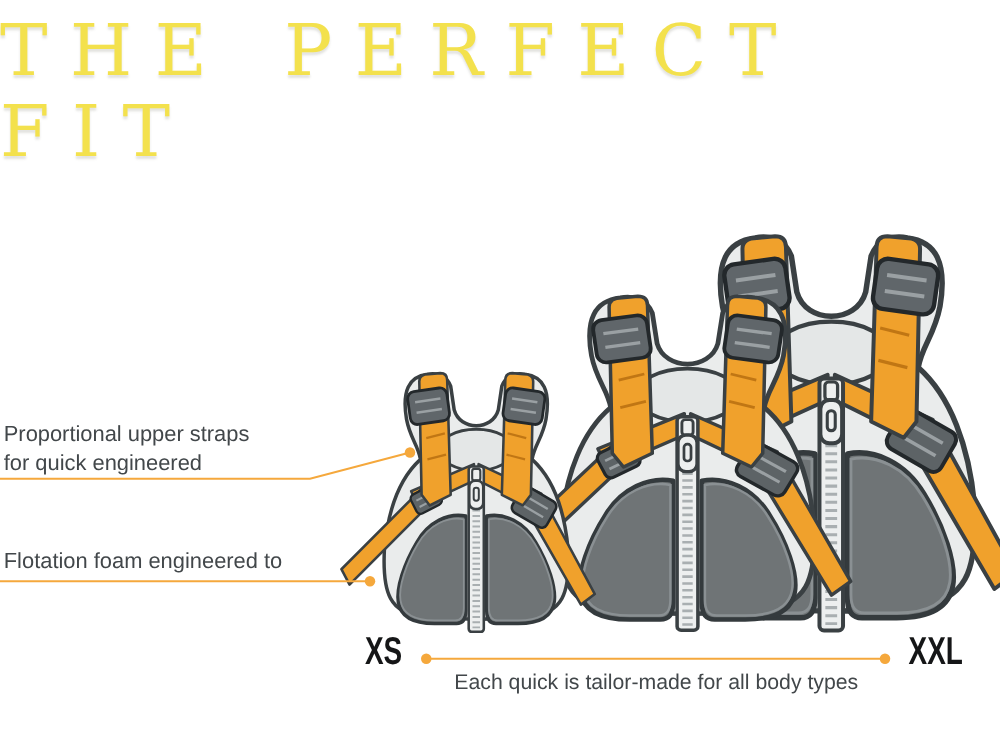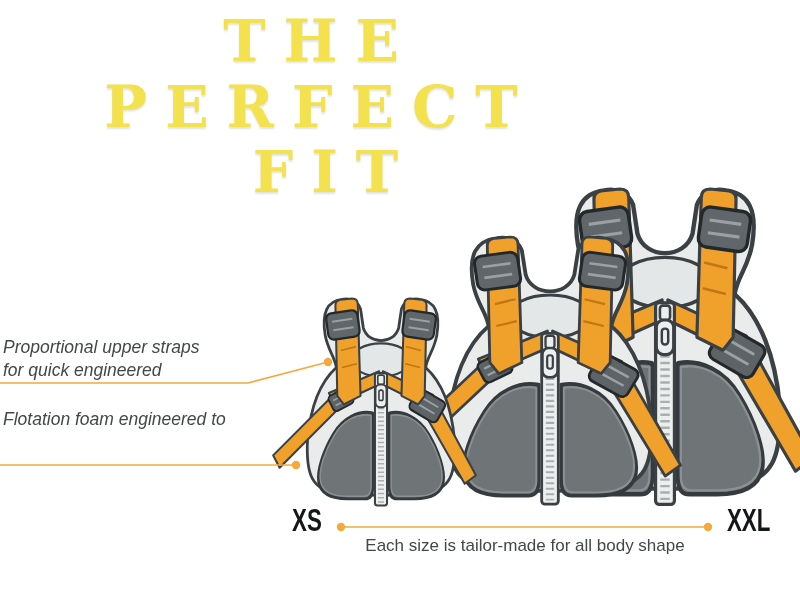--- a/index.html
+++ b/index.html
@@ -2,33 +2,33 @@
 <html><head>
 <meta charset="utf-8">
 <style>
   html,body{margin:0;padding:0;background:#fff;}
   #stage{
     position:relative;width:800px;height:600px;background:#ffffff;
     overflow:hidden;font-family:"Liberation Sans",sans-serif;
   }
   #art{position:absolute;left:0;top:0;width:800px;height:600px;}
   .title{
-    position:absolute;left:0;top:8px;width:640px;text-align:center;
+    position:absolute;left:0;top:8px;width:640px;text-align:left;
     font-family:"DejaVu Serif","Liberation Serif",serif;
-    color:#F3E14D;font-weight:700;
+    color:#F3E14D;font-weight:400;
     text-shadow:0 2px 2px rgba(110,110,95,.20);
   }
   .title-line1{font-size:57px;line-height:66px;letter-spacing:18px;word-spacing:8px;}
-  .title-line2{font-size:57px;line-height:60px;letter-spacing:18px;margin-top:2px;margin-left:29px;}
+  .title-line2{font-size:57px;line-height:60px;letter-spacing:18px;margin-top:2px;}
   .ann{
     position:absolute;left:3px;color:#42474A;
-    font-size:17.5px;line-height:23px;font-weight:400;font-style:italic;
+    font-size:17.5px;line-height:23px;font-weight:400;
   }
   .ann1{top:336px;}
-  .ann2{top:408px;text-align:center;}
+  .ann2{top:437px;text-align:center;}
   .size-label{
     position:absolute;top:505px;color:#151617;font-weight:700;
     font-size:31px;line-height:31px;
   }
   .size-xs{left:292px;transform:scaleX(.72);transform-origin:left top;}
   .size-xxl{right:30px;transform:scaleX(.72);transform-origin:right top;}
   .scale-caption{
     position:absolute;left:325px;top:536px;width:400px;text-align:center;
     color:#42474A;font-size:17px;line-height:20px;
   }
@@ -139,15 +139,15 @@
   <div class="ann ann1">
     <div>Proportional upper straps</div>
     <div>for quick engineered</div>
   </div>
   <div class="ann ann2">
     <div>Flotation foam engineered to</div>
   </div>
 
   <div class="size-label size-xs">XS</div>
   <div class="size-label size-xxl">XXL</div>
-  <div class="scale-caption">Each size is tailor-made for all body shape</div>
+  <div class="scale-caption">Each quick is tailor-made for all body types</div>
 
 </div>
 
 </body></html>

